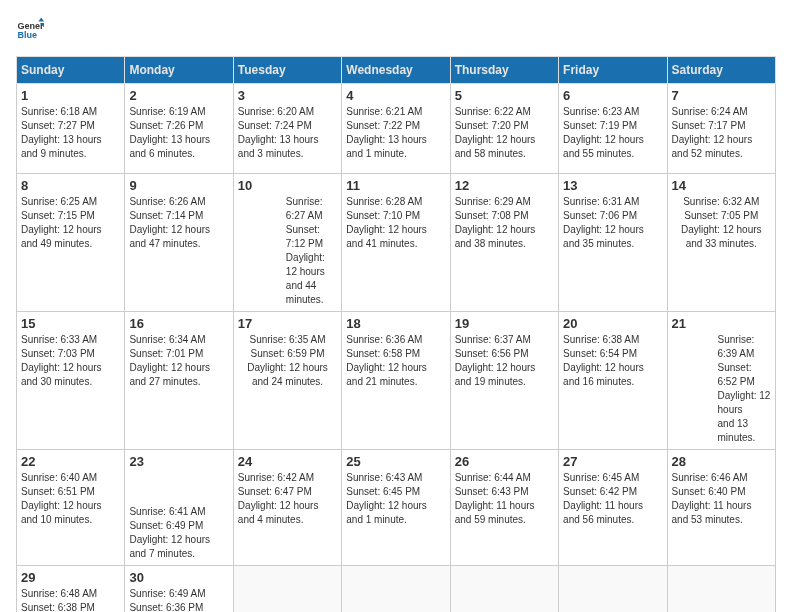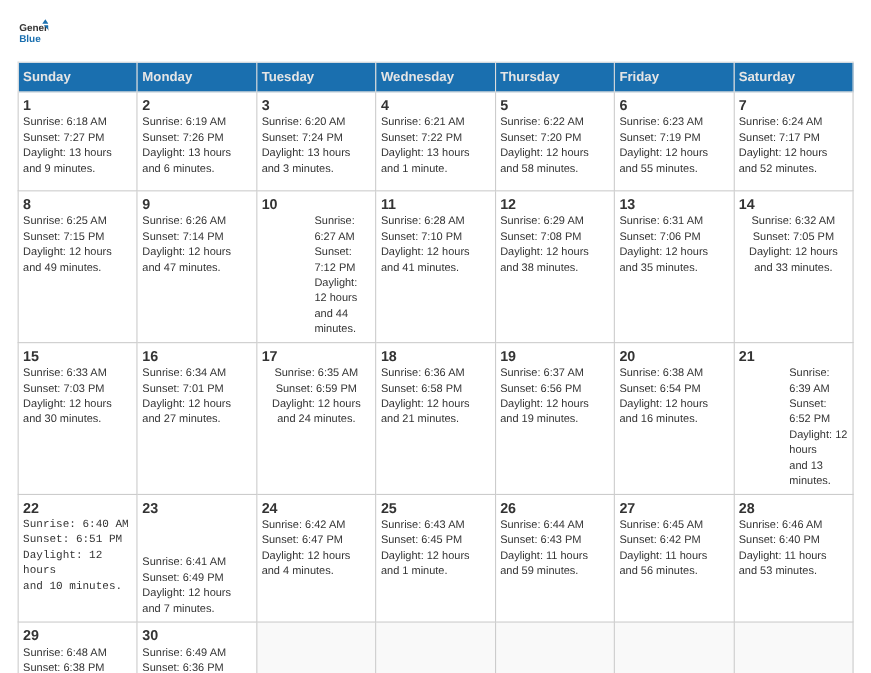--- a/index.html
+++ b/index.html
@@ -255,21 +255,21 @@
           <span class="day-num">21</span>
           <div class="day-info" style="white-space: pre-line; margin-left: 46px;">Sunrise: 6:39 AM
 Sunset: 6:52 PM
 Daylight: 12 hours
 and 13 minutes.</div>
         </td>
       </tr>
       <tr>
         <td>
           <span class="day-num">22</span>
-          <div class="day-info" style="white-space: pre-line; font-family: Liberation Mono, monospace;">Sunrise: 6:40 AM
+          <div class="day-info" style="white-space: pre-line;">Sunrise: 6:40 AM
 Sunset: 6:51 PM
 Daylight: 12 hours
 and 10 minutes.</div>
         </td>
         <td>
           <span class="day-num">23</span>
           <div class="day-info" style="white-space: pre-line; margin-top: 36px;">Sunrise: 6:41 AM
 Sunset: 6:49 PM
 Daylight: 12 hours
 and 7 minutes.</div>

